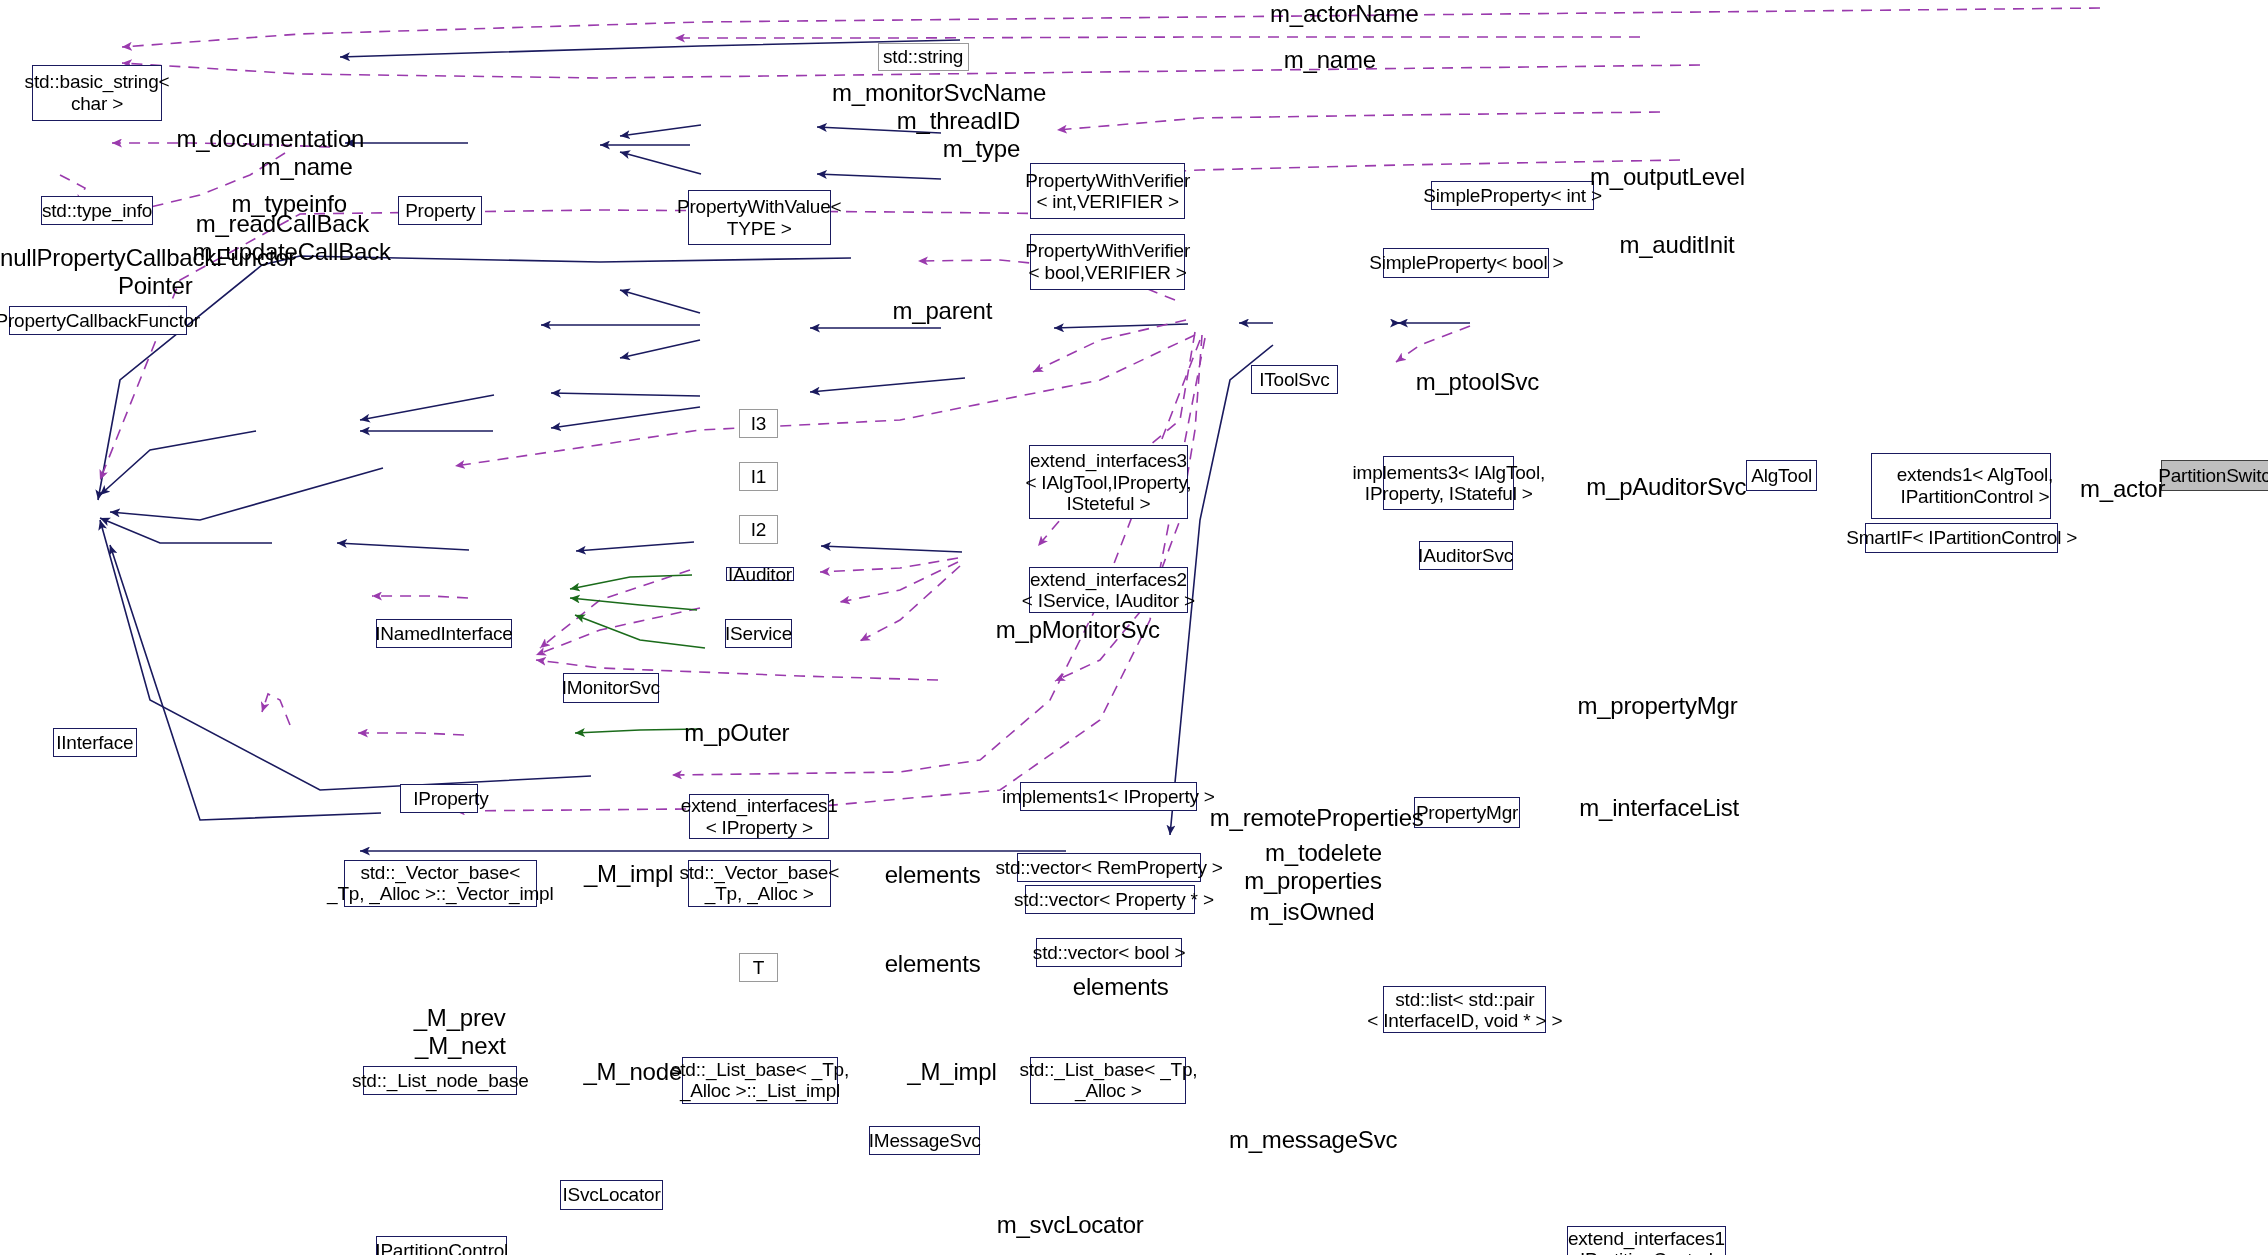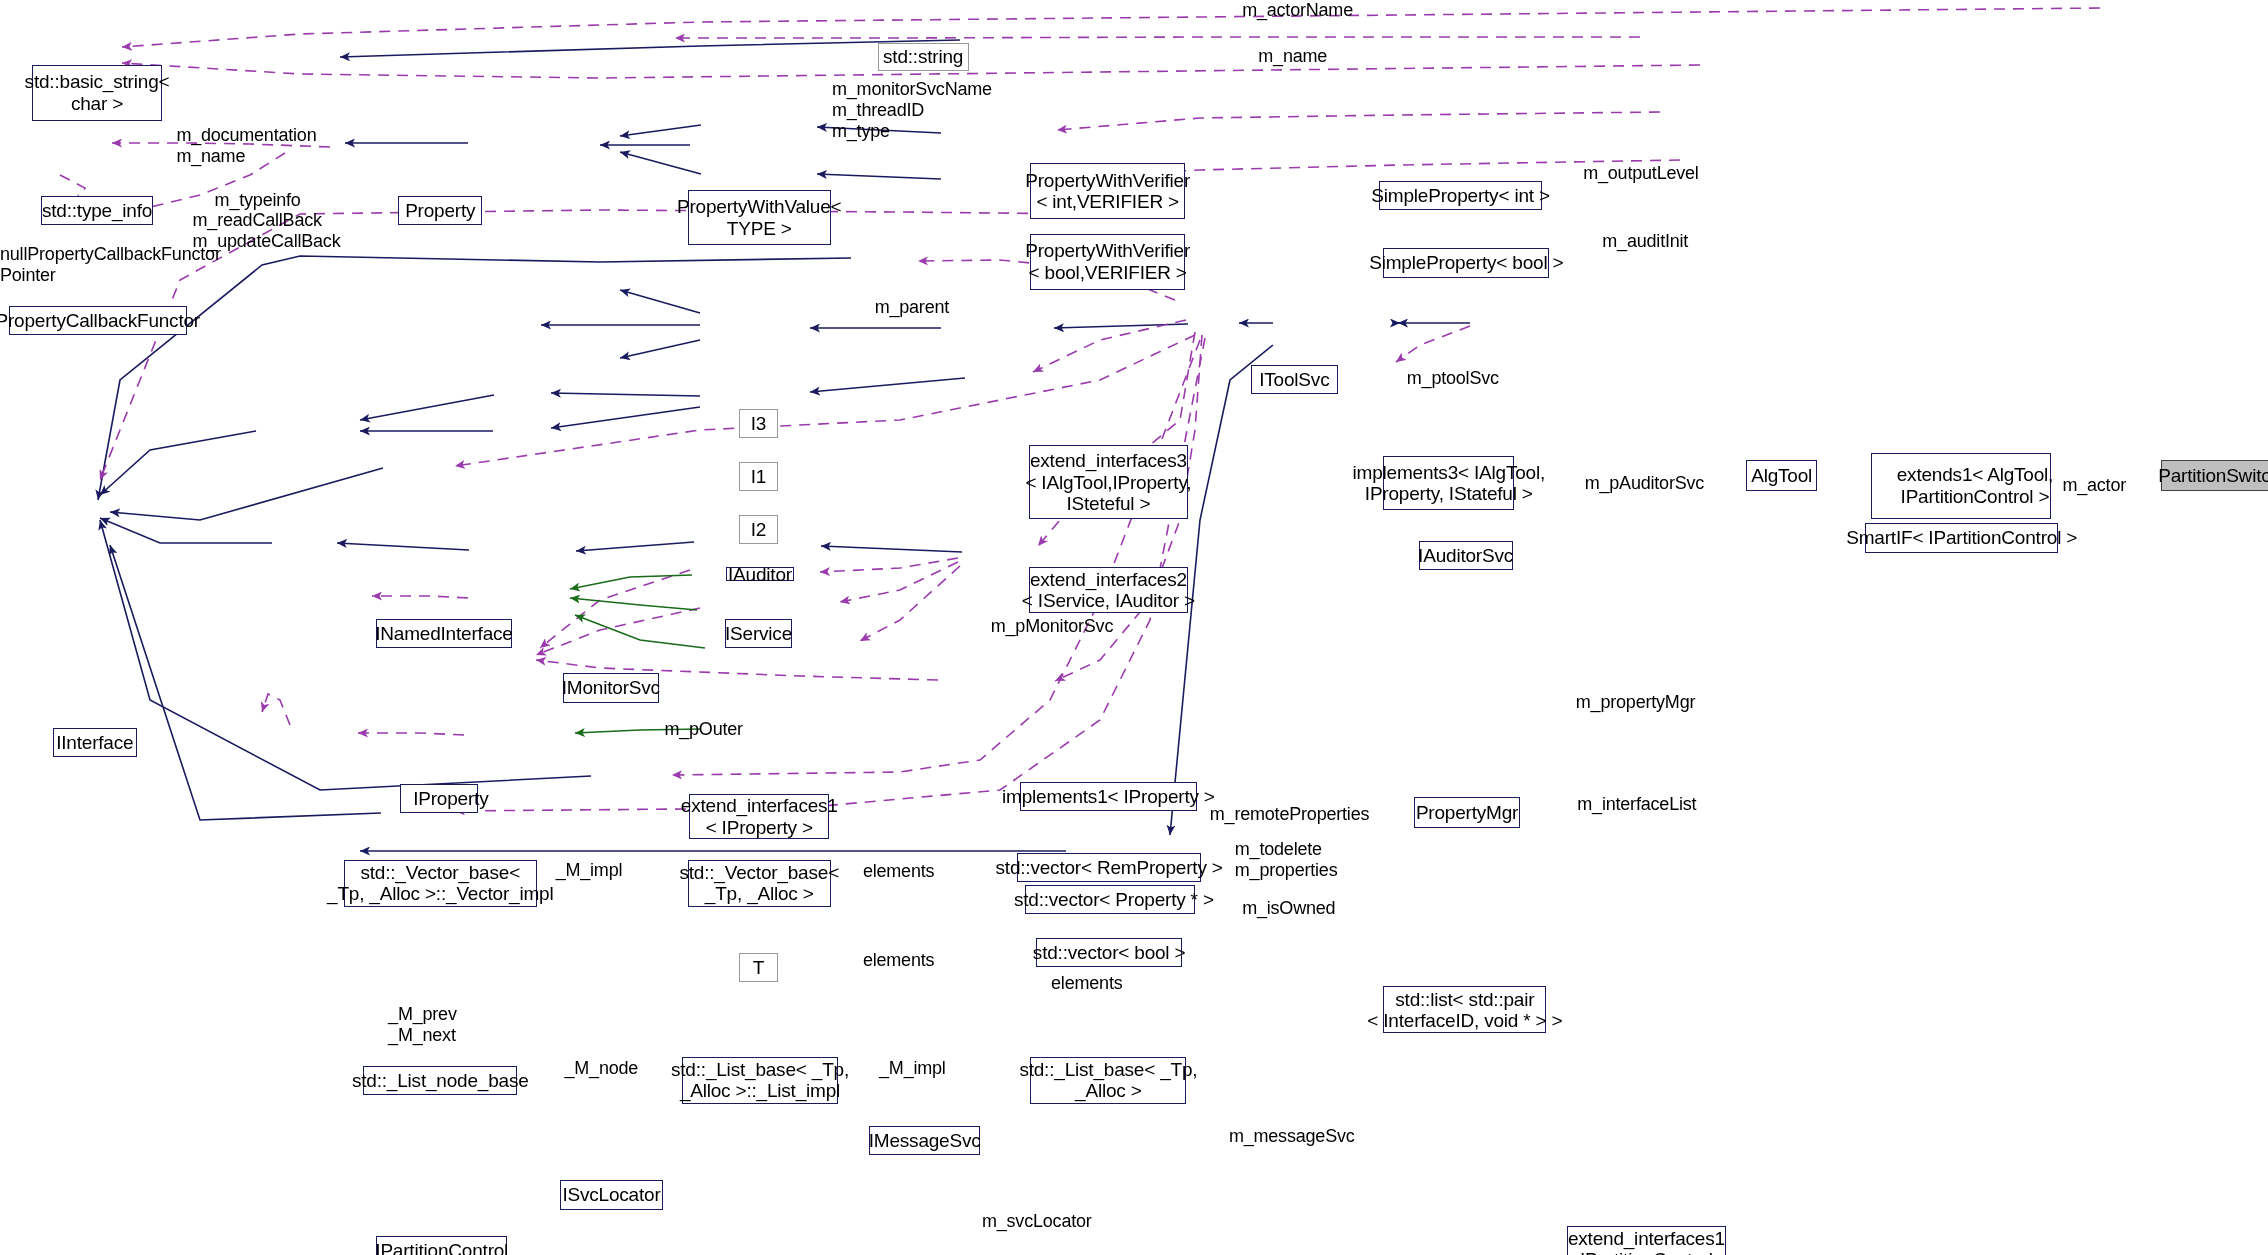--- a/index.html
+++ b/index.html
@@ -40,24 +40,24 @@
   }
   .node.gray-border {
     border-color: #9a9a9a;
   }
   .node.highlight {
     background: #bfbfbf;
     border-color: #404040;
   }
   .edge-label {
     position: absolute;
-    font-size: 18px;
+    font-size: 24px;
     color: #000000;
     white-space: pre;
-    text-align: left;
+    text-align: right;
     line-height: 1.15;
     letter-spacing: -0.2px;
   }
 </style>
 </head>
 <body>
 
 <div id="canvas">
 
   <svg id="edges" viewBox="0 0 2268 1255" preserveAspectRatio="none">
@@ -150,21 +150,21 @@
       <div class="node" style="left: 41.16px; top: 195.51px; width: 111.72px; height: 29.4px;">std::type_info</div>
       <div class="node" style="left: 8.82px; top: 305.76px; width: 177.87px; height: 29.4px;">PropertyCallbackFunctor</div>
       <div class="node gray-border" style="left: 877.59px; top: 42.63px; width: 91.14px; height: 27.93px;">std::string</div>
       <div class="node" style="left: 398.37px; top: 195.51px; width: 83.79px; height: 29.4px;">Property</div>
       <div class="node" style="left: 687.96px; top: 189.63px; width: 142.59px; height: 55.86px;">PropertyWithValue&lt;
 TYPE &gt;</div>
       <div class="node" style="left: 1030.47px; top: 163.17px; width: 154.35px; height: 55.86px;">PropertyWithVerifier
 &lt; int,VERIFIER &gt;</div>
       <div class="node" style="left: 1030.47px; top: 233.73px; width: 154.35px; height: 55.86px;">PropertyWithVerifier
 &lt; bool,VERIFIER &gt;</div>
-      <div class="node" style="left: 1379px; top: 180.81px; width: 163.17px; height: 29.4px;">SimpleProperty&lt; int &gt;</div>
+      <div class="node" style="left: 1431px; top: 180.81px; width: 163.17px; height: 29.4px;">SimpleProperty&lt; int &gt;</div>
       <div class="node" style="left: 1383.27px; top: 248.43px; width: 166.11px; height: 29.4px;">SimpleProperty&lt; bool &gt;</div>
       <div class="node" style="left: 1250.97px; top: 364.56px; width: 86.73px; height: 29.4px;">IToolSvc</div>
       <div class="node gray-border" style="left: 739.41px; top: 408.66px; width: 38.22px; height: 29.4px;">I3</div>
       <div class="node gray-border" style="left: 739.41px; top: 461.58px; width: 38.22px; height: 29.4px;">I1</div>
       <div class="node gray-border" style="left: 739.41px; top: 514.5px; width: 38.22px; height: 29.4px;">I2</div>
       <div class="node" style="left: 1029px; top: 445.41px; width: 158.76px; height: 73.5px;">extend_interfaces3
 &lt; IAlgTool,IProperty,
 ISteteful &gt;</div>
       <div class="node" style="left: 1383.27px; top: 455.7px; width: 131px; height: 54.39px;">implements3&lt; IAlgTool,
 IProperty, IStateful &gt;</div>

